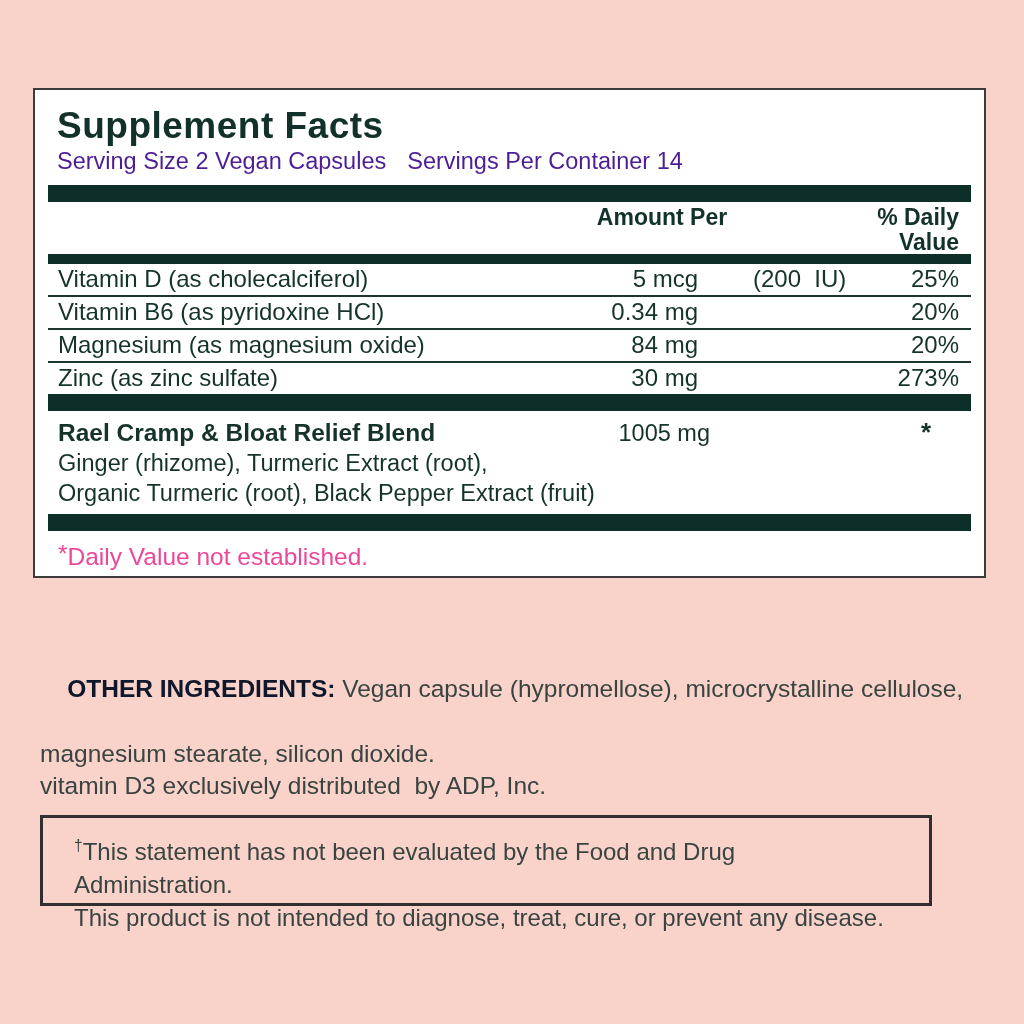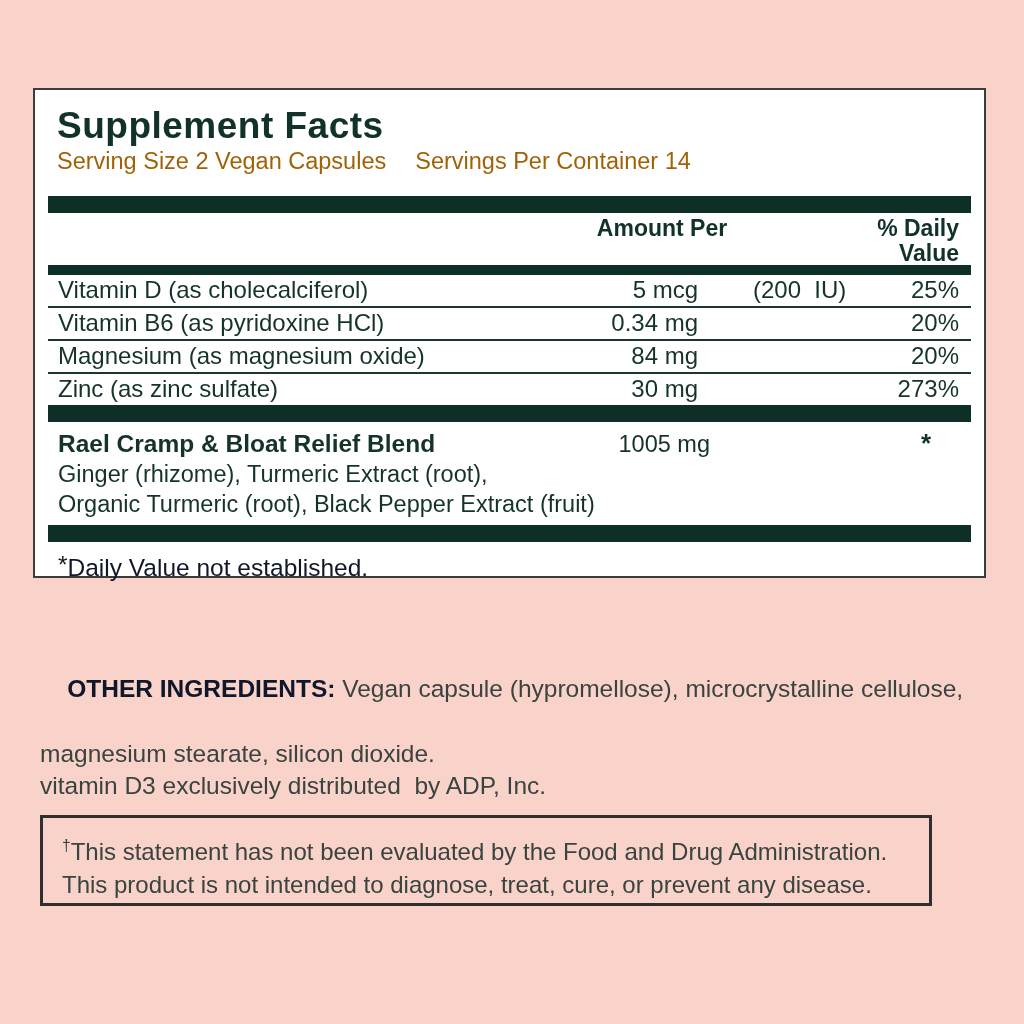--- a/index.html
+++ b/index.html
@@ -20,23 +20,23 @@
     background: #ffffff;
     border: 2px solid #3c3c3c;
     padding: 14px 13px 0 13px;
   }
   .title {
     font-size: 37px; font-weight: bold; color: #11312a;
     letter-spacing: 0.5px; line-height: 40px;
     margin: 2px 0 0 9px;
   }
   .serving-line {
-    display: flex; gap: 29px;
+    display: flex; gap: 21px;
     font-size: 23.5px; line-height: 29px;
-    margin: 1px 0 20px 9px; color: #a16207;
+    margin: 1px 0 9px 9px; color: #4c1d95;
   }
   .bar { height: 17px; background: #0e2f27; }
   .bar-thin { height: 10px; background: #0e2f27; }
 
   .header-row {
     position: relative; height: 52px;
     font-weight: bold; font-size: 23px; line-height: 25px;
     color: #11312a;
   }
   .amount-header { position: absolute; left: 514px; top: 3px; width: 200px; text-align: center; }
@@ -61,41 +61,41 @@
     grid-template-columns: 540px 122px 1fr;
     align-items: baseline;
     line-height: 30px;
   }
   .blend-name { font-weight: bold; font-size: 24.5px; padding-left: 10px; }
   .blend-amount { text-align: right; font-size: 23.5px; }
   .blend-star { text-align: right; padding-right: 40px; font-size: 26px; font-weight: bold; }
   .blend-ingredients { font-size: 23.5px; line-height: 30px; padding-left: 10px; }
 
   .footnote {
-    font-size: 24.5px; padding: 9px 0 0 10px; color: #0f172a;
+    font-size: 24.5px; padding: 9px 0 0 10px; color: #ec4899;
   }
   .footnote .star { font-size: 24.5px; vertical-align: 3px; }
 
   
   .other-section {
     position: absolute; left: 40px; top: 640px;
     width: 940px;
     font-size: 24.5px; line-height: 32.5px;
     color: #394440;
   }
   .other-section .line { white-space: pre-wrap; }
   .other-label { font-weight: bold; color: #0f172a; }
   .tm-line sup { font-size: 55%; vertical-align: 9px; letter-spacing: 0; }
 
   
   .disclaimer {
     position: absolute; left: 40px; top: 815px;
     width: 892px; height: 91px;
     border: 3px solid #2f2f2f;
-    padding: 11px 19px;
+    padding: 11px 31px;
     font-size: 24px; line-height: 33px;
     color: #394440;
   }
   .disclaimer .dagger { font-size: 65%; vertical-align: 9px; }
 </style>
 </head>
 <body>
 
 <div class="panel">
   <div class="title">Supplement Facts</div>

